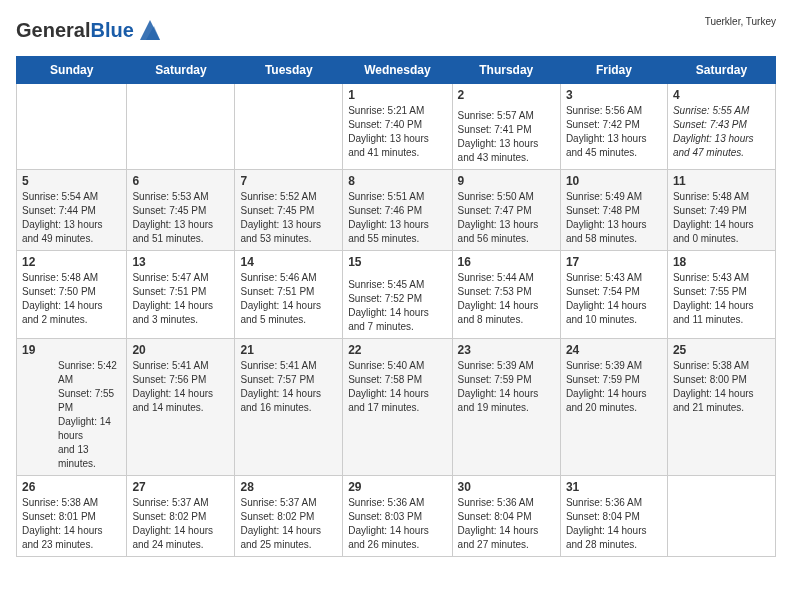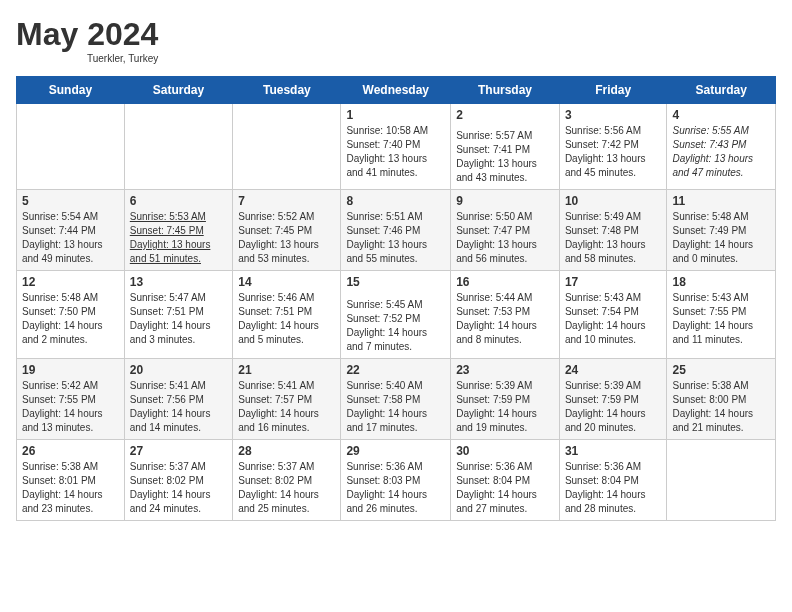--- a/index.html
+++ b/index.html
@@ -84,22 +84,32 @@
       line-height: 1.4;
     }
     .empty-cell {
       background: #fff !important;
     }
   </style>
 </head>
 <body>
 
 <div class="header">
+  <div class="logo">
+    <div>
+      <div class="logo-text">
+        <span class="logo-general">General</span><span class="logo-blue">Blue</span>
+      </div>
+    </div>
+    <svg class="logo-icon" viewBox="0 0 28 28">
+      <polygon points="4,24 14,4 24,24" fill="#1a5ca8" opacity="0.85"></polygon>
+      <polygon points="10,24 18,10 24,24" fill="#1a5ca8" opacity="0.5"></polygon>
+    </svg>
+  </div>
   <div class="title-block">
-    <div class="month-year">May 2024</div>
     <div class="location">Tuerkler, Turkey</div>
   </div>
 </div>
 
 <table>
   <thead>
     <tr id="header-row">
         <th>Sunday</th>
         <th>Saturday</th>
         <th>Tuesday</th>
@@ -109,21 +119,21 @@
         <th>Saturday</th>
       </tr>
   </thead>
   <tbody id="calendar-body">
   <tr>
         <td class="empty-cell"></td>
         <td class="empty-cell"></td>
         <td class="empty-cell"></td>
         <td>
           <div class="day-number">1</div>
-          <div class="day-info" style="white-space: pre-line;">Sunrise: 10:58 AM
+          <div class="day-info" style="white-space: pre-line;">Sunrise: 5:21 AM
 Sunset: 7:40 PM
 Daylight: 13 hours
 and 41 minutes.</div>
         </td>
         <td>
           <div class="day-number">2</div>
           <div class="day-info" style="white-space: pre-line; margin-top: 7px;">Sunrise: 5:57 AM
 Sunset: 7:41 PM
 Daylight: 13 hours
 and 43 minutes.</div>
@@ -146,21 +156,21 @@
       <tr>
         <td>
           <div class="day-number">5</div>
           <div class="day-info" style="white-space: pre-line;">Sunrise: 5:54 AM
 Sunset: 7:44 PM
 Daylight: 13 hours
 and 49 minutes.</div>
         </td>
         <td>
           <div class="day-number">6</div>
-          <div class="day-info" style="white-space: pre-line; text-decoration: underline;">Sunrise: 5:53 AM
+          <div class="day-info" style="white-space: pre-line;">Sunrise: 5:53 AM
 Sunset: 7:45 PM
 Daylight: 13 hours
 and 51 minutes.</div>
         </td>
         <td>
           <div class="day-number">7</div>
           <div class="day-info" style="white-space: pre-line;">Sunrise: 5:52 AM
 Sunset: 7:45 PM
 Daylight: 13 hours
 and 53 minutes.</div>
@@ -241,21 +251,21 @@
           <div class="day-number">18</div>
           <div class="day-info" style="white-space: pre-line;">Sunrise: 5:43 AM
 Sunset: 7:55 PM
 Daylight: 14 hours
 and 11 minutes.</div>
         </td>
       </tr>
       <tr>
         <td>
           <div class="day-number">19</div>
-          <div class="day-info" style="white-space: pre-line;">Sunrise: 5:42 AM
+          <div class="day-info" style="white-space: pre-line; margin-left: 36px;">Sunrise: 5:42 AM
 Sunset: 7:55 PM
 Daylight: 14 hours
 and 13 minutes.</div>
         </td>
         <td>
           <div class="day-number">20</div>
           <div class="day-info" style="white-space: pre-line;">Sunrise: 5:41 AM
 Sunset: 7:56 PM
 Daylight: 14 hours
 and 14 minutes.</div>

